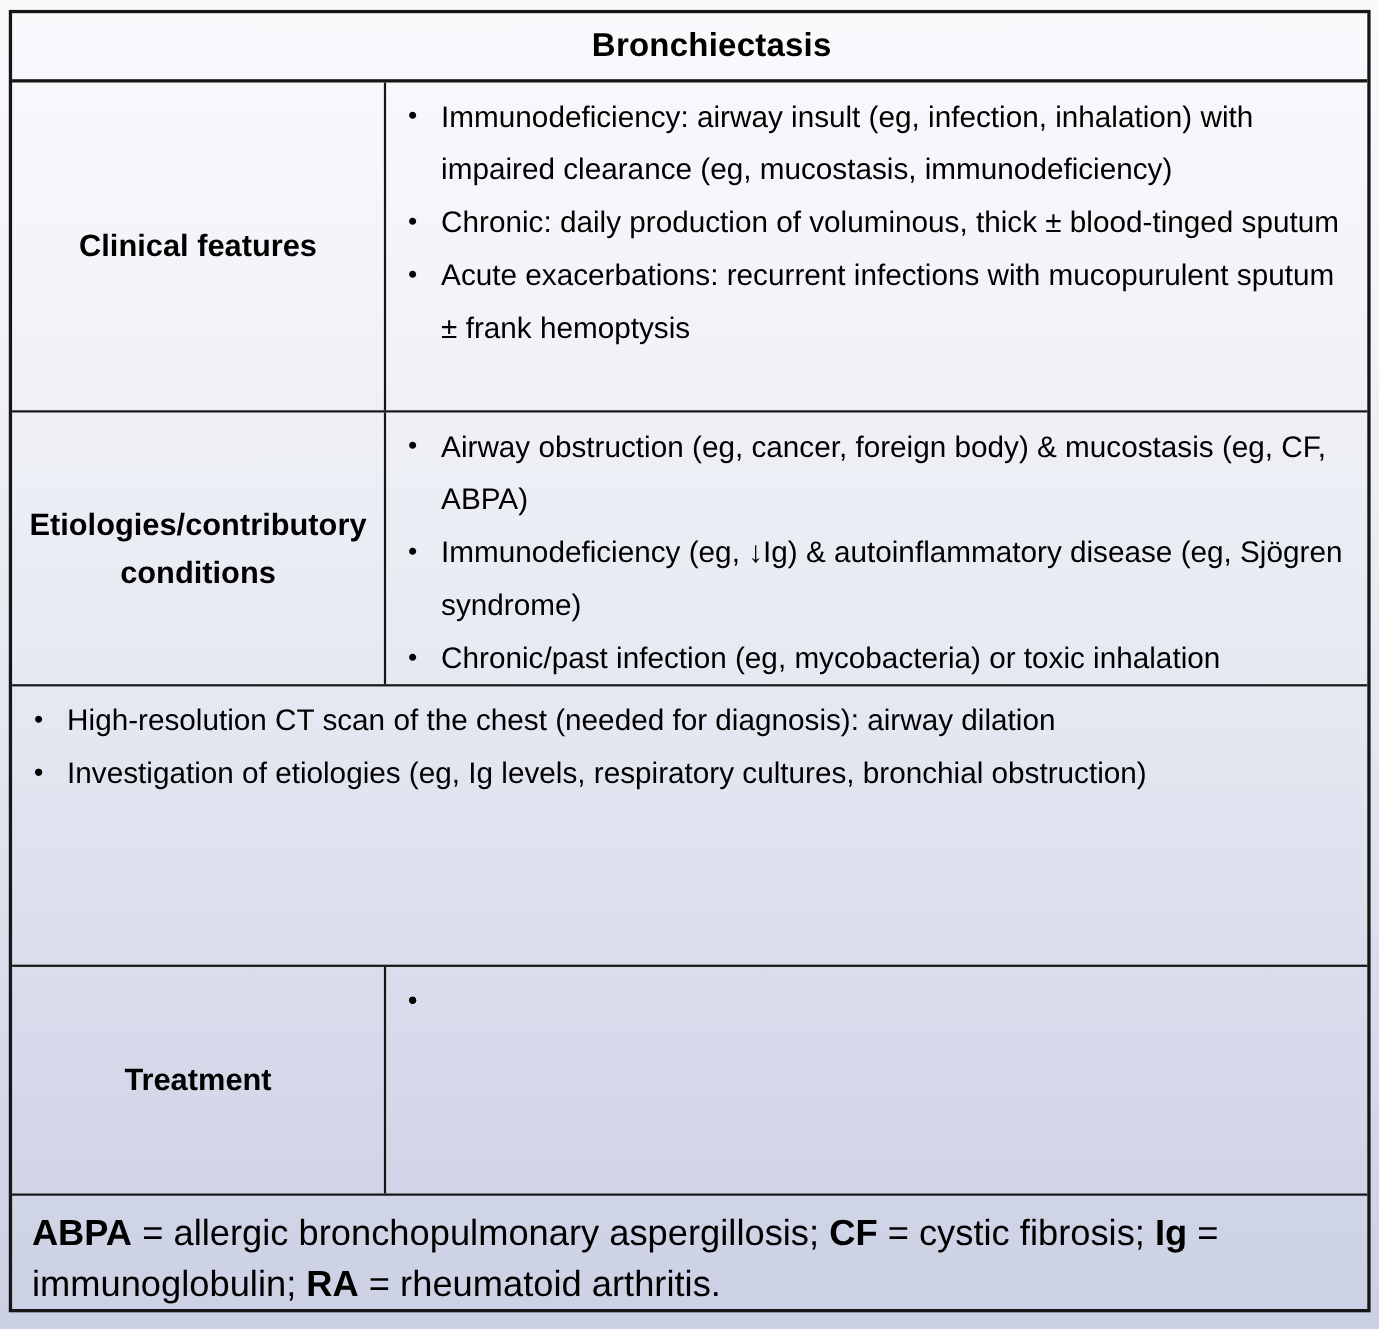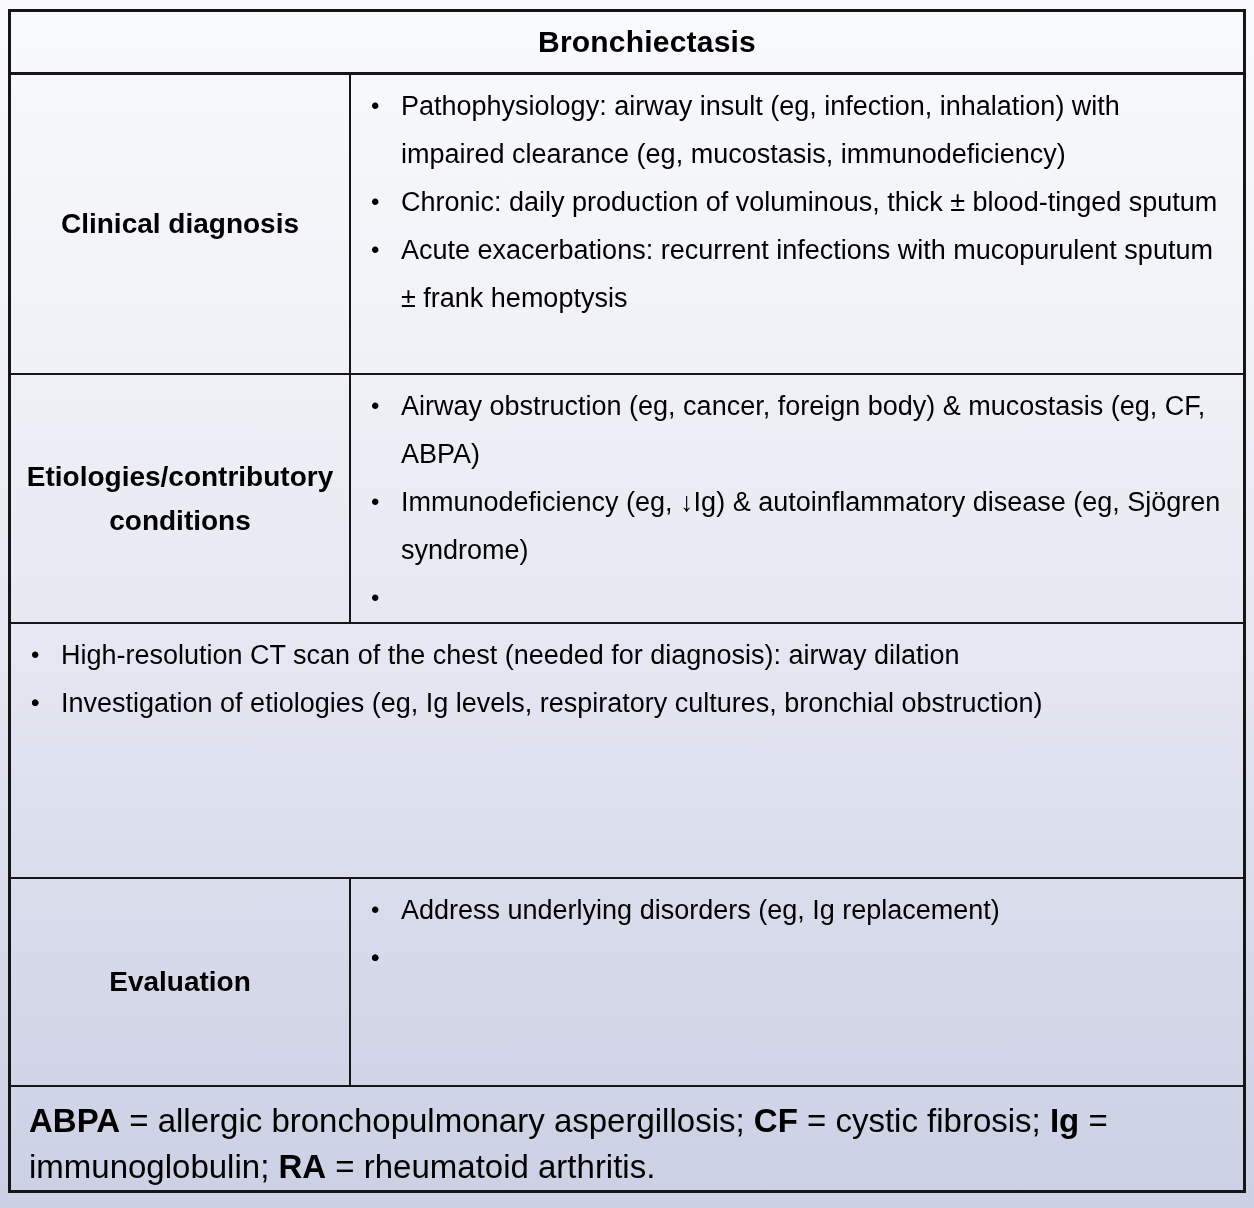--- a/index.html
+++ b/index.html
@@ -97,61 +97,61 @@
 <body>
 
 <div class="table">
 
   <div class="title-row">
     <h1>Bronchiectasis</h1>
   </div>
 
   <div class="row row-1">
     <div class="label-cell">
-      <span class="label">Clinical diagnosis</span>
+      <span class="label">Clinical features</span>
     </div>
     <div class="content-cell">
       <ul class="bullets">
-        <li><span class="bullet-glyph">•</span><span>Pathophysiology: airway insult (eg, infection, inhalation) with impaired clearance (eg, mucostasis, immunodeficiency)</span></li>
+        <li><span class="bullet-glyph">•</span><span>Immunodeficiency: airway insult (eg, infection, inhalation) with impaired clearance (eg, mucostasis, immunodeficiency)</span></li>
         <li><span class="bullet-glyph">•</span><span>Chronic: daily production of voluminous, thick ± blood-tinged sputum</span></li>
         <li><span class="bullet-glyph">•</span><span>Acute exacerbations: recurrent infections with mucopurulent sputum ± frank hemoptysis</span></li>
       </ul>
     </div>
   </div>
 
   <div class="row row-2">
     <div class="label-cell">
       <span class="label">Etiologies/contributory conditions</span>
     </div>
     <div class="content-cell">
       <ul class="bullets">
         <li><span class="bullet-glyph">•</span><span>Airway obstruction (eg, cancer, foreign body) &amp; mucostasis (eg, CF, ABPA)</span></li>
         <li><span class="bullet-glyph">•</span><span>Immunodeficiency (eg, ↓Ig) &amp; autoinflammatory disease (eg, Sjögren syndrome)</span></li>
-        <li><span class="bullet-glyph">•</span></li>
+        <li><span class="bullet-glyph">•</span><span>Chronic/past infection (eg, mycobacteria) or toxic inhalation</span></li>
       </ul>
     </div>
   </div>
 
   <div class="row row-3">
     <div class="content-cell">
       <ul class="bullets">
         <li><span class="bullet-glyph">•</span><span>High-resolution CT scan of the chest (needed for diagnosis): airway dilation</span></li>
         <li><span class="bullet-glyph">•</span></li>
         <li><span class="bullet-glyph">•</span><span>Investigation of etiologies (eg, Ig levels, respiratory cultures, bronchial obstruction)</span></li>
       </ul>
     </div>
   </div>
 
   <div class="row row-4">
     <div class="label-cell">
-      <span class="label">Evaluation</span>
+      <span class="label">Treatment</span>
     </div>
     <div class="content-cell">
       <ul class="bullets">
-        <li><span class="bullet-glyph">•</span><span>Address underlying disorders (eg, Ig replacement)</span></li>
+        <li><span class="bullet-glyph">•</span></li>
         <li><span class="bullet-glyph">•</span></li>
         <li><span class="bullet-glyph">•</span></li>
       </ul>
     </div>
   </div>
 
   <div class="footnote-row">
     <b>ABPA</b><span> = allergic bronchopulmonary aspergillosis; </span><b>CF</b><span> = cystic fibrosis; </span><b>Ig</b><span> = immunoglobulin; </span><b>RA</b><span> = rheumatoid arthritis.</span>
   </div>
 

